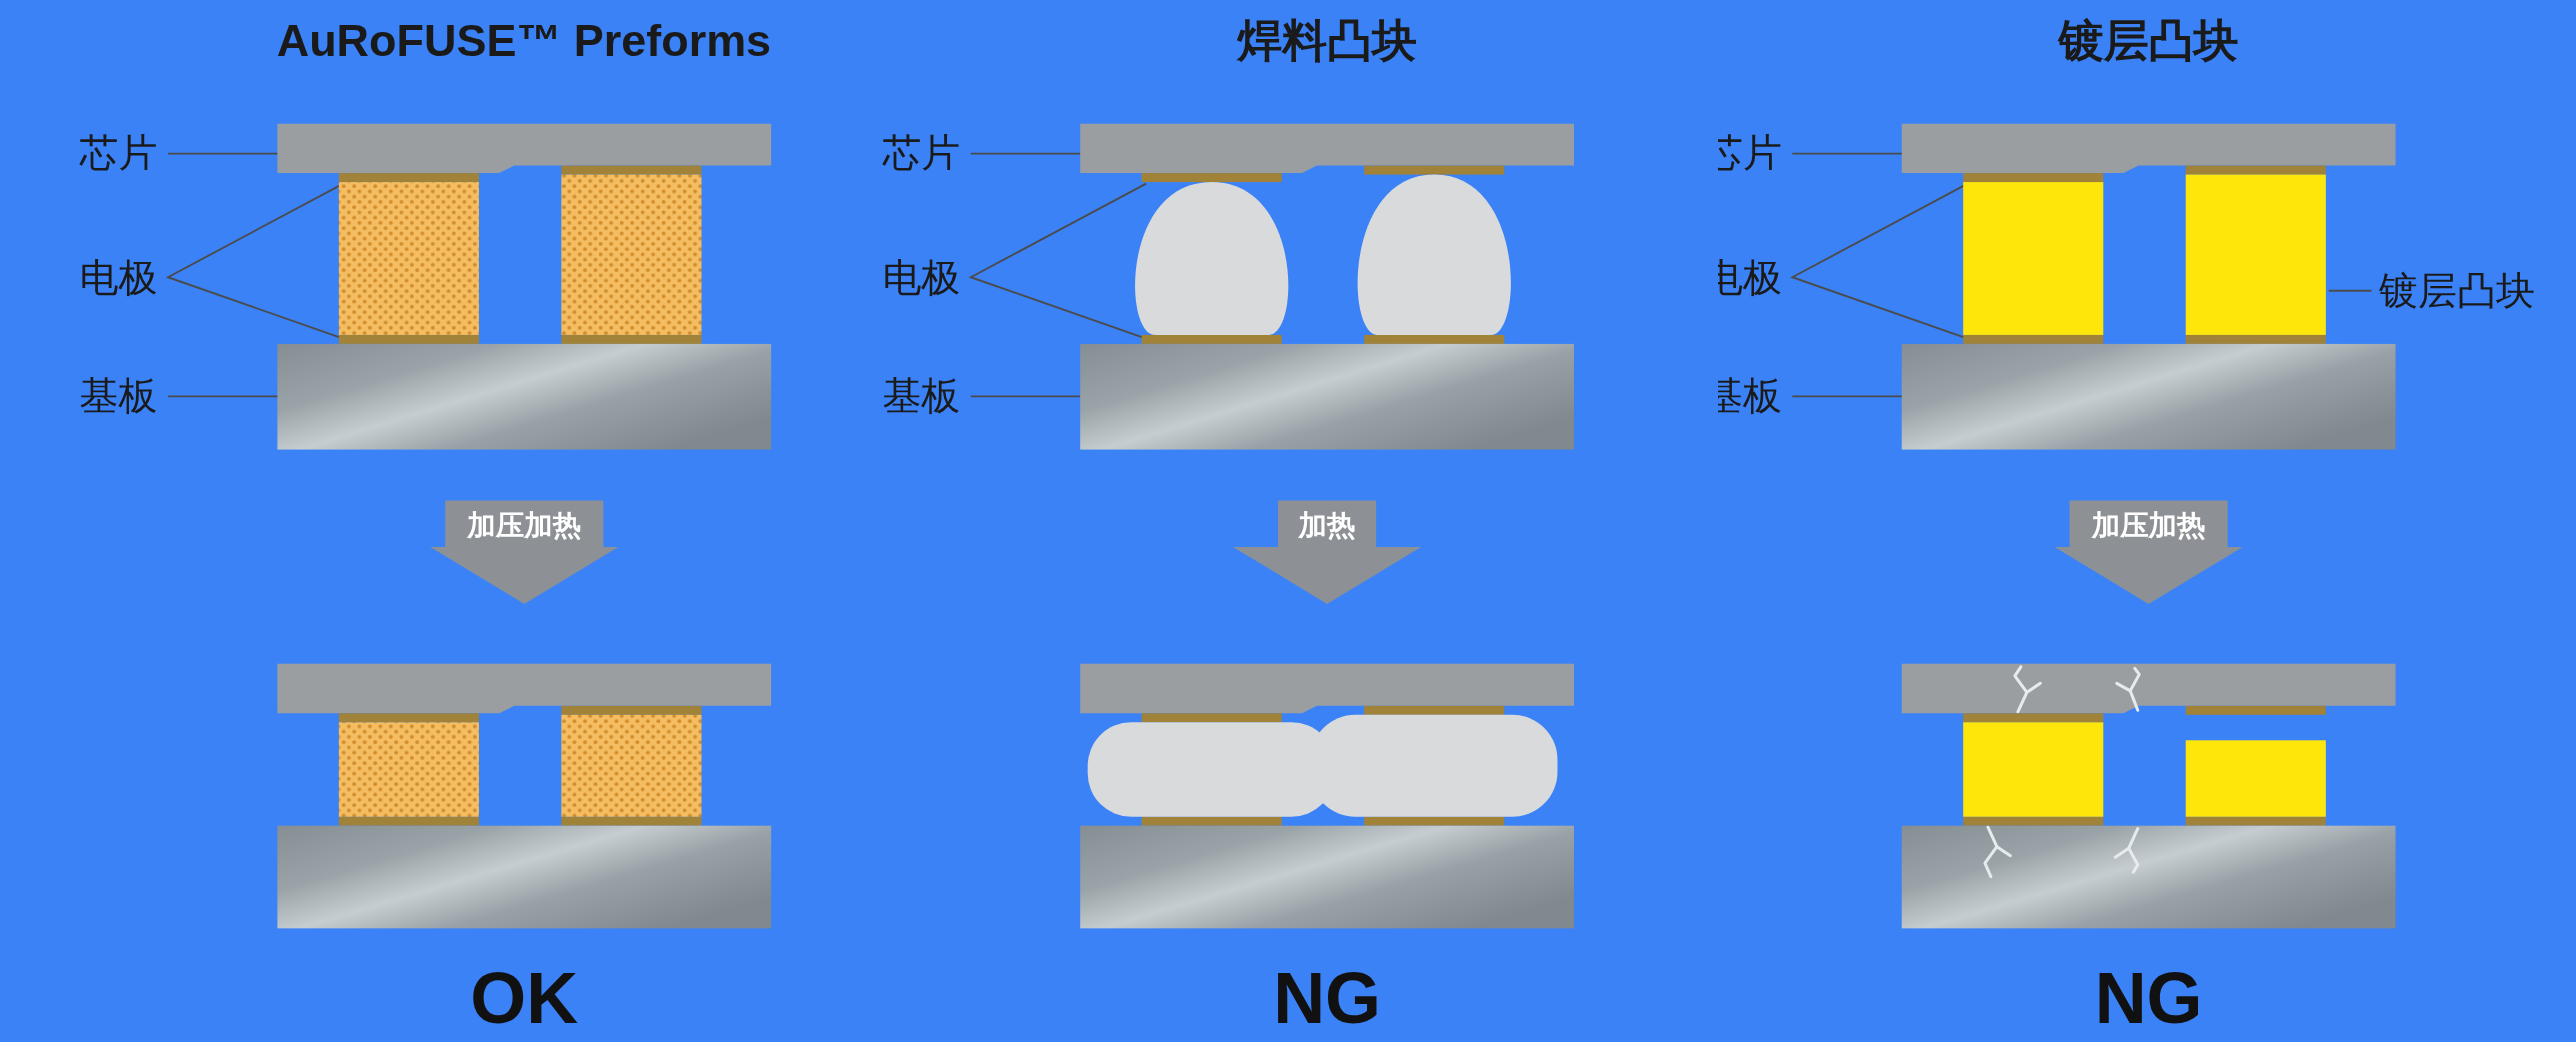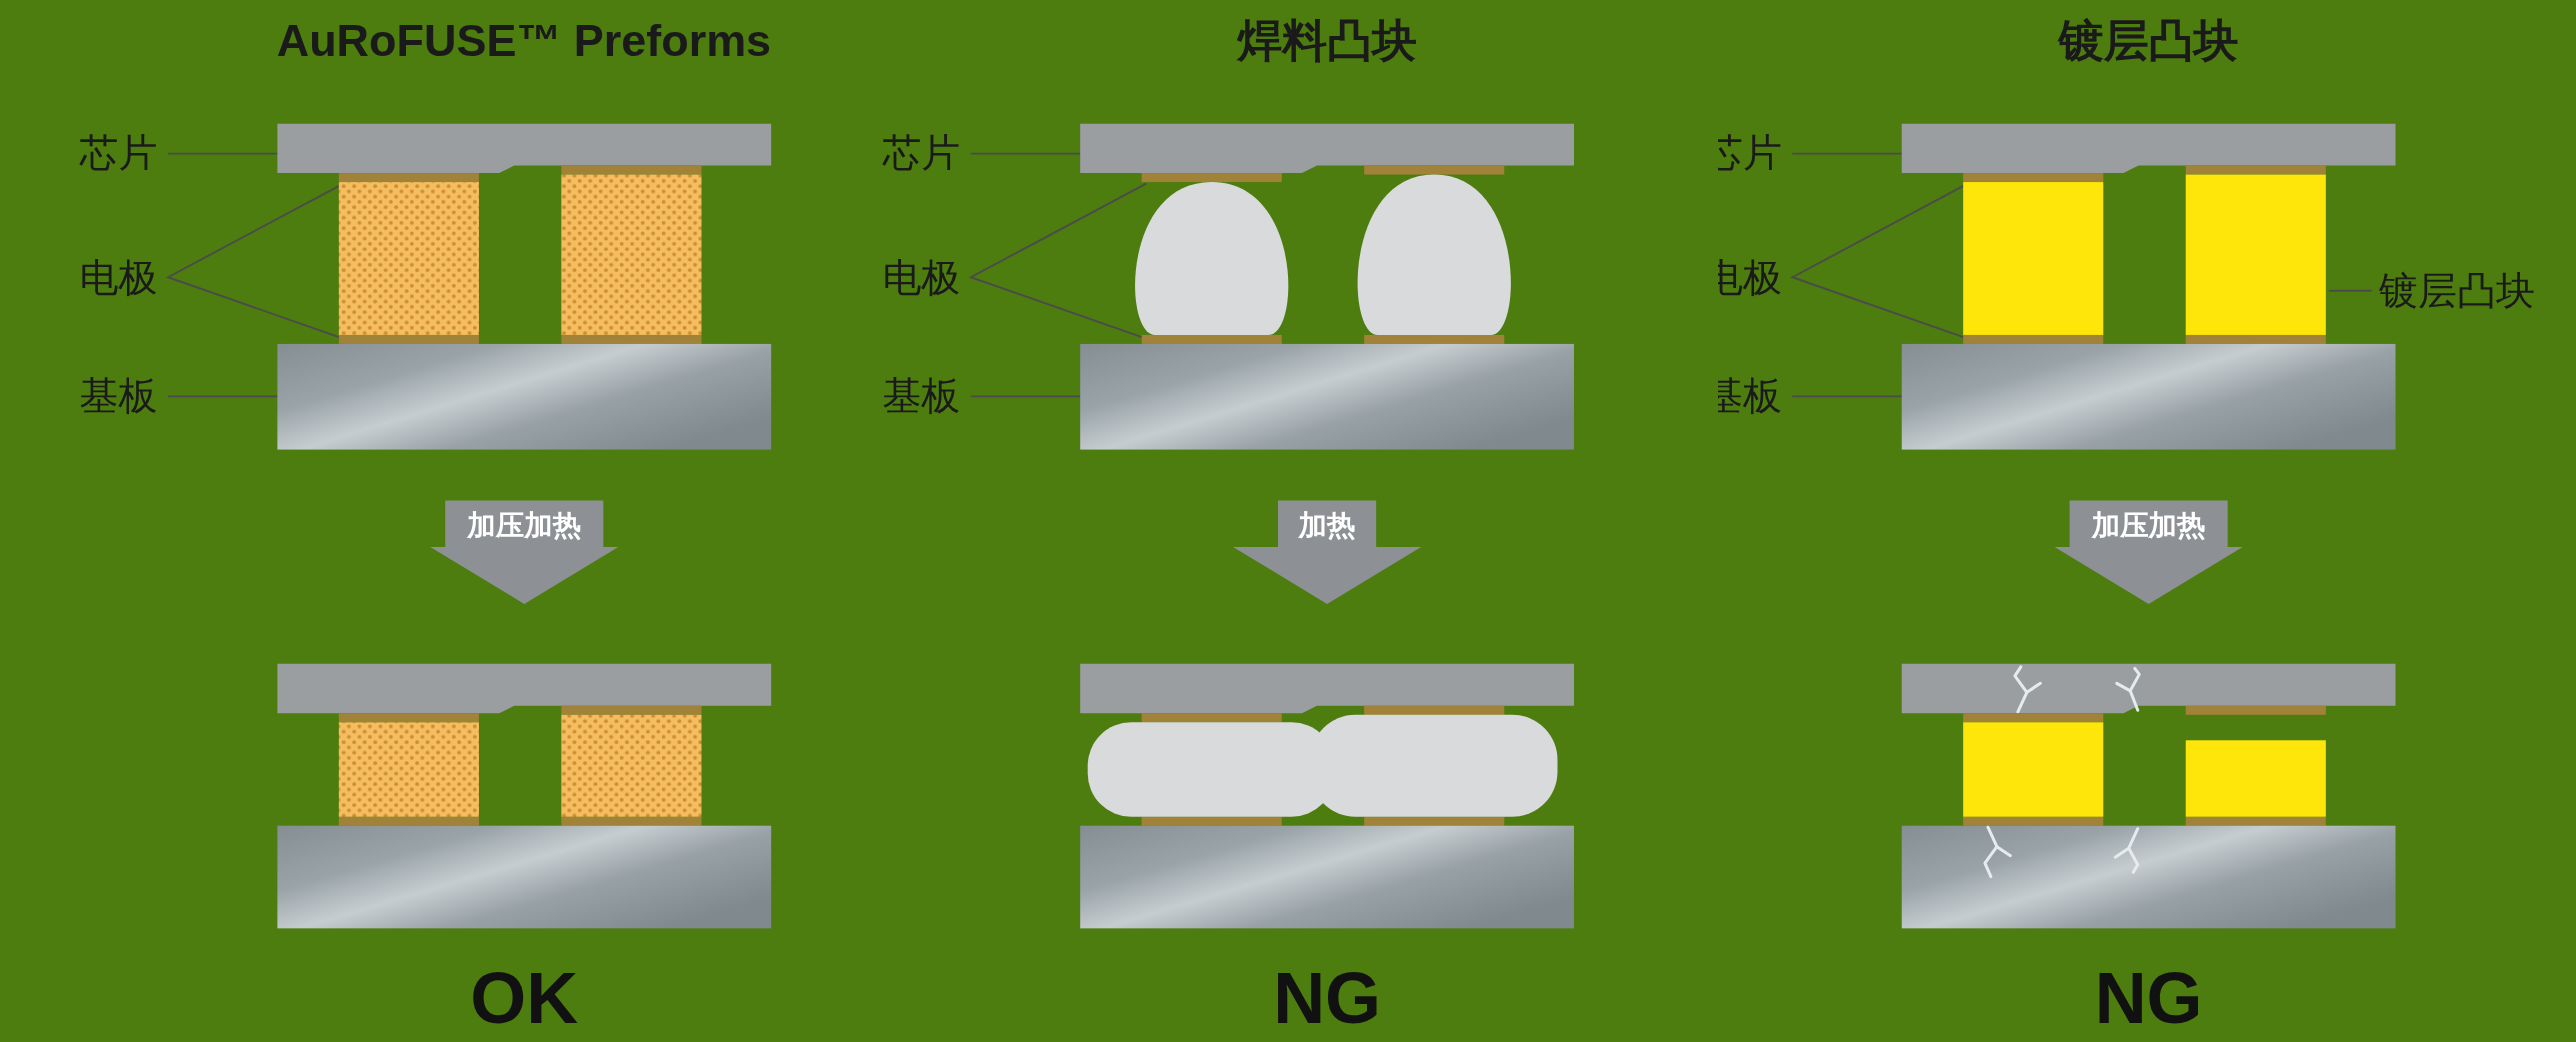--- a/index.html
+++ b/index.html
@@ -1,16 +1,16 @@
 <!DOCTYPE html>
 <html style="font-size:12px"><head>
 <meta charset="utf-8">
 <style>
   html,body{margin:0;padding:0;background:#ffffff;}
-  .canvas{width:2576px;height:1043px;display:flex;background:#4d7c0f;overflow:hidden;}
+  .canvas{width:2576px;height:1043px;display:flex;background:#3b82f6;overflow:hidden;}
   .panel{width:859px;height:1043px;position:relative;}
   svg{display:block;}
   text{font-family:"Liberation Sans","DejaVu Sans",sans-serif;}
   .t-title{font-size:60px;font-weight:bold;fill:#1a1a1a;text-anchor:middle;}
   .t-label{font-size:52px;fill:#1a1a1a;text-anchor:end;}
   .t-side{font-size:52px;fill:#1a1a1a;text-anchor:start;}
   .t-arrow{font-size:38px;font-weight:bold;fill:#ffffff;text-anchor:middle;}
   .t-result{font-size:96px;font-weight:bold;fill:#111111;text-anchor:middle;}
   .leader{stroke:#4b4b4b;stroke-width:2.5;fill:none;}
   .crack{stroke-width:4;fill:none;stroke-linecap:round;stroke-linejoin:round;}

